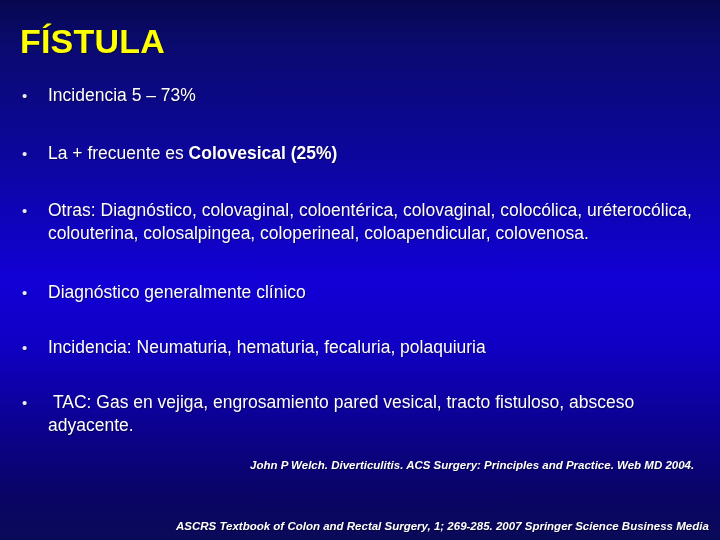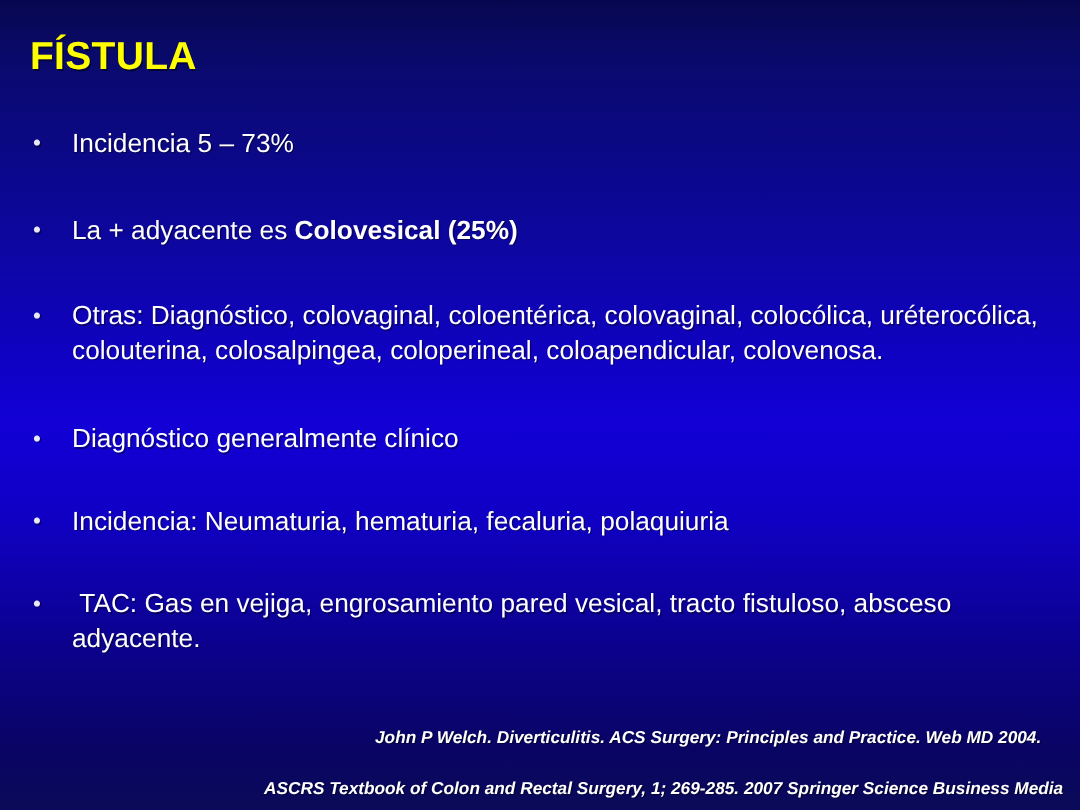--- a/index.html
+++ b/index.html
@@ -28,21 +28,21 @@
         #0a0a58 100%);
     box-sizing: border-box;
     overflow: hidden;
   }
   
   #title {
     position: absolute;
     left: 20px;
     top: 22px;
     color: #ffff00;
-    font-size: 26px;
+    font-size: 34px;
     font-weight: bold;
     letter-spacing: 0.2px;
     white-space: nowrap;
     text-shadow: 1px 1px 0 rgba(0,0,0,0.45);
   }
   
   #bullets {
     position: absolute;
     left: 20px;
     top: 84px;
@@ -87,21 +87,21 @@
     position: absolute;
     color: #ffffff;
     font-size: 11.5px;
     font-style: italic;
     font-weight: bold;
     white-space: nowrap;
     text-shadow: 1px 1px 0 rgba(0,0,0,0.4);
   }
   #citation-1 {
     left: 250px;
-    top: 486px;
+    top: 459px;
   }
   #citation-2 {
     left: 176px;
     top: 520px;
   }
 </style>
 </head>
 <body>
 
 <div id="slide">
@@ -110,21 +110,21 @@
 
   <div id="bullets">
 
     <div class="bullet-row sp-1">
       <span class="bullet-mark">•</span>
       <span class="bullet-text"><span>Incidencia 5 – 73%</span></span>
     </div>
 
     <div class="bullet-row sp-2">
       <span class="bullet-mark">•</span>
-      <span class="bullet-text"><span>La + adyacente es </span><b>Colovesical (25%)</b></span>
+      <span class="bullet-text"><span>La + frecuente es </span><b>Colovesical (25%)</b></span>
     </div>
 
     <div class="bullet-row sp-3">
       <span class="bullet-mark">•</span>
       <span class="bullet-text"><span>Otras: Diagnóstico, colovaginal, coloentérica, colovaginal, colocólica, uréterocólica, colouterina, colosalpingea, coloperineal, coloapendicular, colovenosa.</span></span>
     </div>
 
     <div class="bullet-row sp-4">
       <span class="bullet-mark">•</span>
       <span class="bullet-text"><span>Diagnóstico generalmente clínico</span></span>

